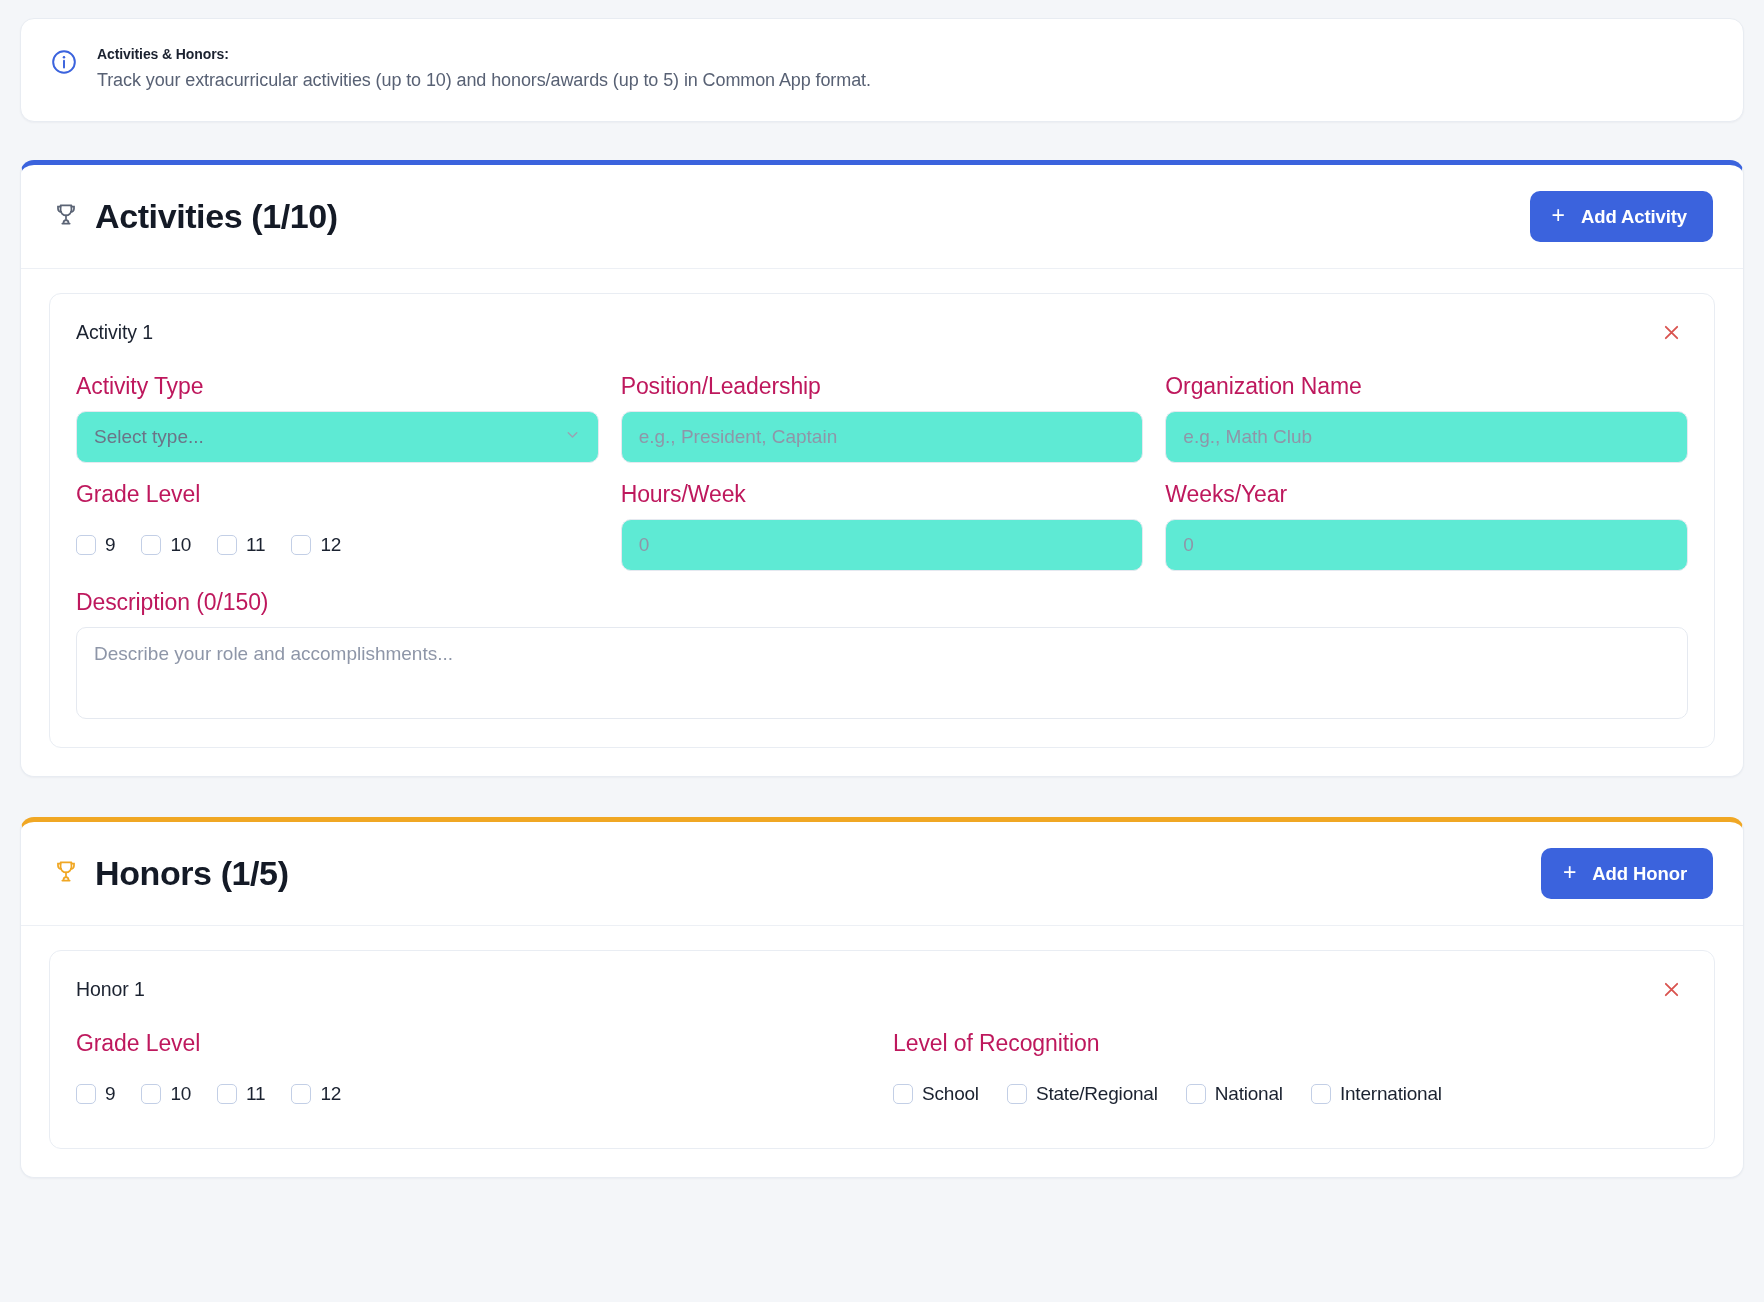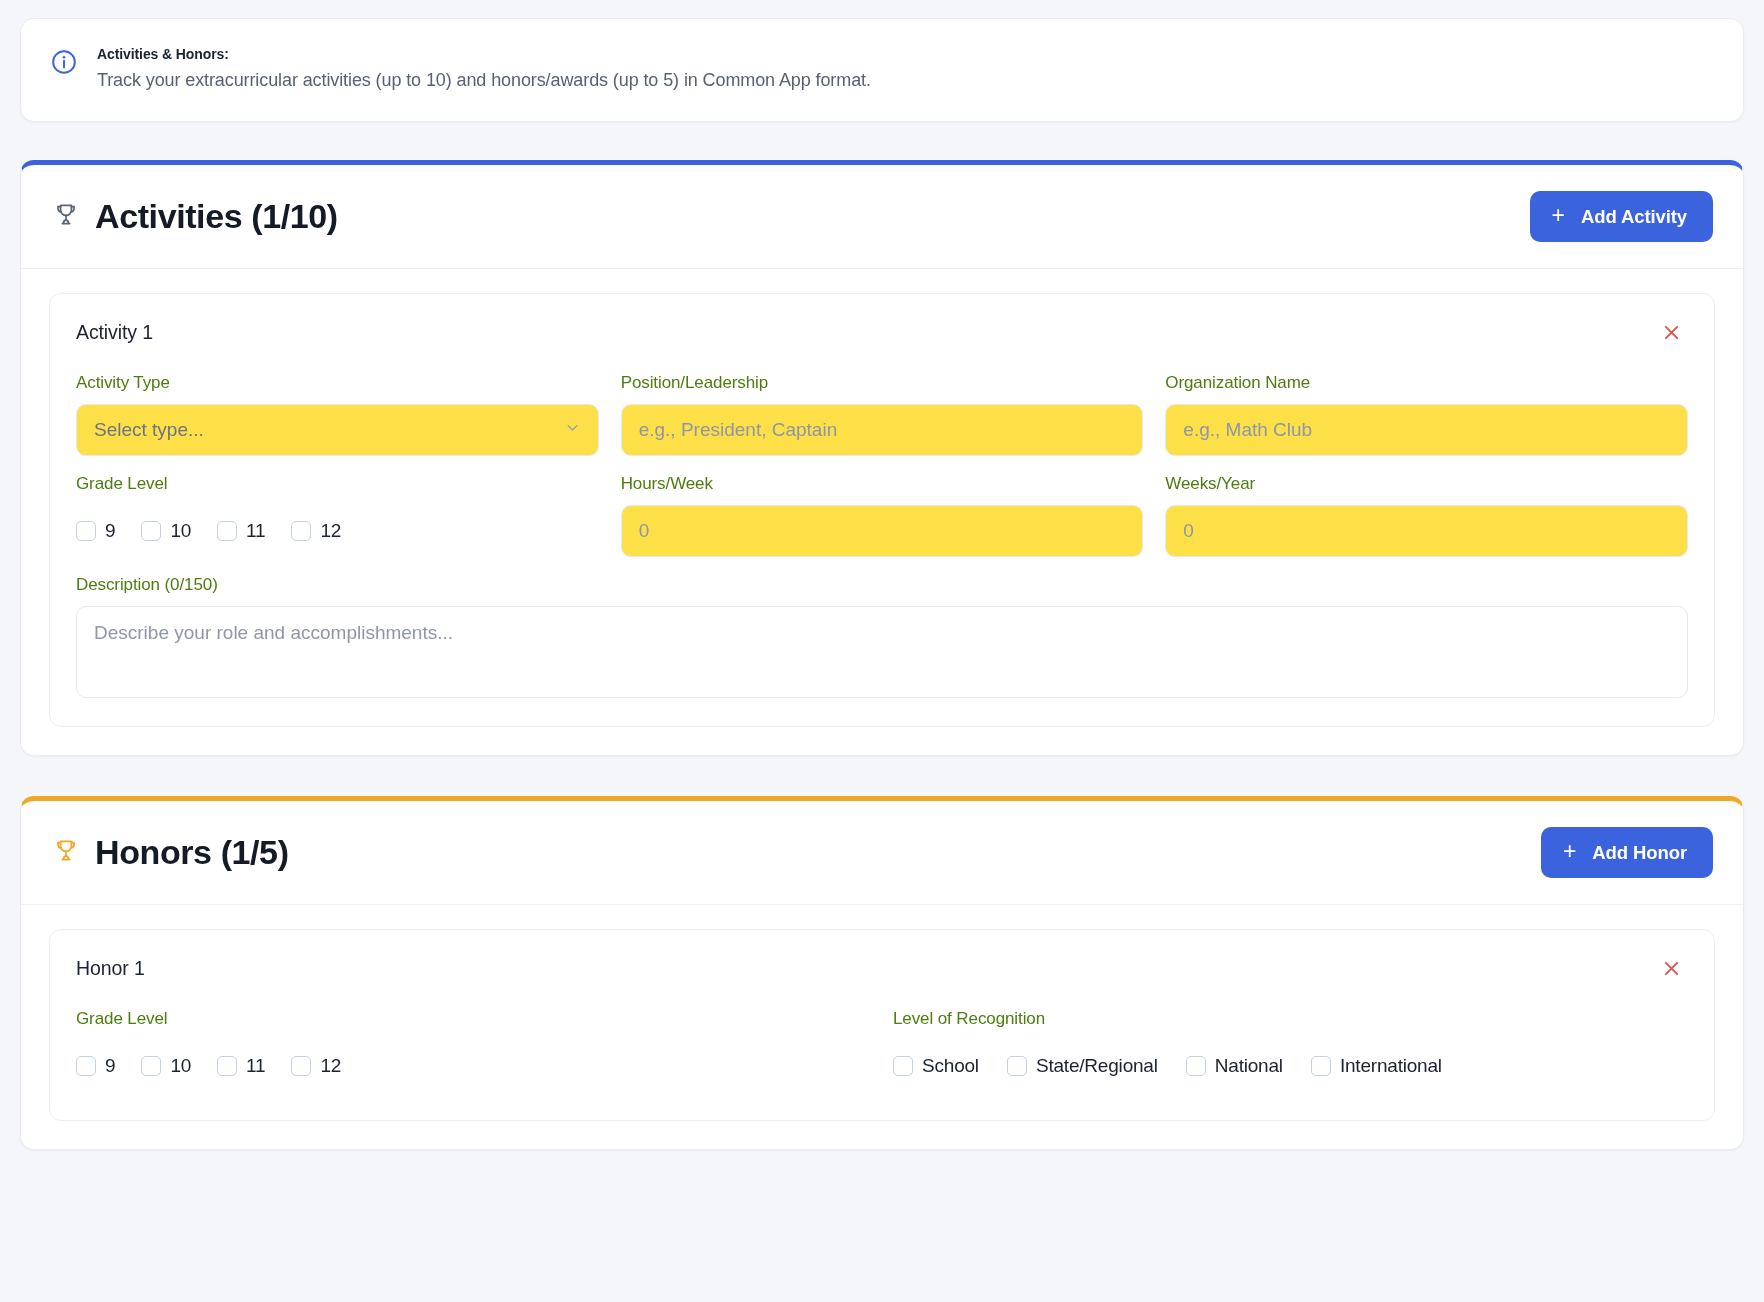--- a/index.html
+++ b/index.html
@@ -131,31 +131,31 @@
 
   
   .grid-3 {
     display: grid;
     grid-template-columns: 1fr 1fr 1fr;
     column-gap: 22px;
     row-gap: 18px;
   }
   .field { display: flex; flex-direction: column; }
   .field-label {
-    font-size: 17px;
-    color: #4d7c0f;
+    font-size: 23px;
+    color: #be185d;
     margin-bottom: 11px;
     letter-spacing: -0.1px;
   }
 
   .input, .select-box {
     height: 52px;
     border: 1px solid #e5e9f0;
     border-radius: 10px;
-    background: #fde047;
+    background: #5eead4;
     padding: 0 17px;
     font-size: 19px;
     font-family: "Liberation Sans", sans-serif;
     color: #1b2230;
     width: 100%;
     outline: none;
   }
   .input::placeholder { color: #8e96a8; }
 
   .select-box {

